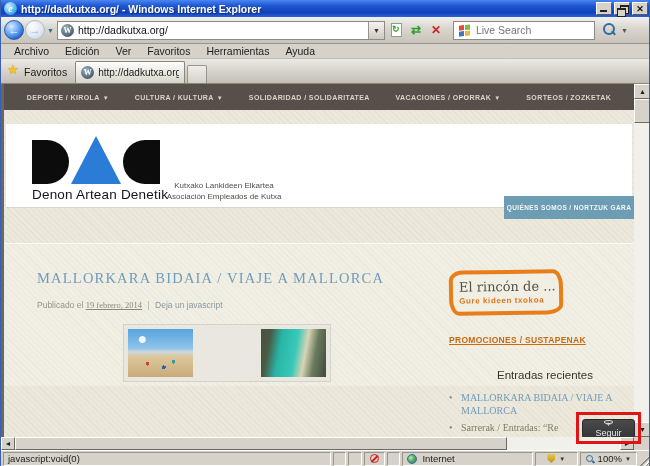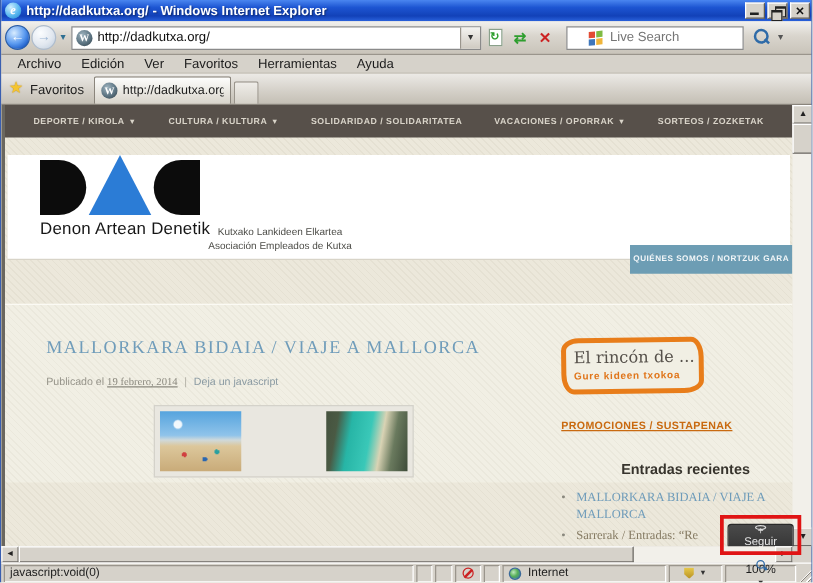--- a/index.html
+++ b/index.html
@@ -33,21 +33,21 @@
   .address-field { width:328px; height:19px; background:#fff; border:1px solid #8a8a8a; display:flex; align-items:center; padding-left:3px; position:relative; }
   .wp-icon { width:13px; height:13px; border-radius:50%; background:radial-gradient(circle at 38% 32%,#9fb4bf,#5c7482 55%,#2e3d46); color:#fff; font:bold 8px/13px "Liberation Serif",serif; text-align:center; flex:0 0 13px; }
   .address-input { border:none; outline:none; flex:1; font-size:10.5px; color:#111; padding-left:4px; background:transparent; }
   .address-drop { width:16px; height:17px; background:linear-gradient(180deg,#f4f3f0,#cfcac1); border-left:1px solid #9a958c; font-size:7px; color:#333; text-align:center; line-height:17px; }
   .tool-icon { width:18px; height:18px; text-align:center; line-height:18px; margin-left:2px; }
   .go-icon { position:relative; }
   .go-icon::before { content:""; position:absolute; left:4px; top:2px; width:9px; height:12px; background:#fff; border:1px solid #8aa08a; }
   .go-icon::after { content:"↻"; position:absolute; left:5px; top:3px; font-size:9px; color:#2e9e2e; font-weight:bold; line-height:10px; }
   .refresh-icon { color:#2e9e2e; font-weight:bold; font-size:12px; }
   .stop-icon { color:#cc2222; font-weight:bold; font-size:12px; }
-  .search-box { width:142px; height:19px; background:#fff; border:1px solid #8a8a8a; display:flex; align-items:center; margin-left:8px; padding-left:17px; }
+  .search-box { width:142px; height:19px; background:#fff; border:1px solid #8a8a8a; display:flex; align-items:center; margin-left:8px; padding-left:5px; }
   .winflag { width:12px; height:11px; display:grid; grid-template-columns:5px 5px; grid-template-rows:5px 5px; gap:1px; transform:skewY(-6deg); flex:0 0 12px; }
   .winflag i:nth-child(1){background:#e34b33;} .winflag i:nth-child(2){background:#7fbb42;}
   .winflag i:nth-child(3){background:#3f77bc;} .winflag i:nth-child(4){background:#f0b53a;}
   .search-input { border:none; outline:none; flex:1; font-size:10.5px; color:#9a9a9a; padding-left:5px; background:transparent; }
   .mag-btn { width:20px; height:20px; position:relative; margin-left:4px; }
   .mag-btn::before { content:""; position:absolute; left:4px; top:3px; width:8px; height:8px; border:2px solid #2f6ba8; border-radius:50%; }
   .mag-btn::after { content:""; position:absolute; left:12px; top:12px; width:5px; height:2px; background:#2f6ba8; transform:rotate(45deg); }
   .search-caret { font-size:7px; color:#555; margin-left:2px; }
 
   
@@ -71,21 +71,21 @@
   .page { position:absolute; left:0; top:0; width:633px; height:353px; border-left:3px solid #6a675f; overflow:hidden;
     background:
       repeating-linear-gradient(45deg, rgba(120,110,80,0.06) 0 1px, transparent 1px 4px),
       #ece8db; }
 
   .site-nav { position:absolute; left:0; top:0; width:630px; height:26px; background:#57504a; display:flex; align-items:center; justify-content:space-around; padding:0 10px; }
   .site-nav-item { color:#d9d4c9; font-size:7px; font-weight:bold; letter-spacing:.4px; white-space:nowrap; }
   .nav-arrow { font-size:6px; color:#d9d4c9; margin-left:3px; }
 
   .header-box { position:absolute; left:2px; top:40px; width:626px; height:83px; background:#fff; box-shadow:0 1px 0 #d8d4c8; }
-  .logo-block { position:absolute; left:26px; top:0; }
+  .logo-block { position:absolute; left:26px; top:12px; }
   .logo-glyphs { display:flex; align-items:flex-end; height:48px; }
   .gl-d1 { width:37px; height:44px; background:#0c0c0c; border-radius:0 22px 22px 0; }
   .gl-a  { width:0; height:0; border-left:25px solid transparent; border-right:25px solid transparent; border-bottom:48px solid #2b7cd6; margin:0 2px; }
   .gl-d2 { width:37px; height:44px; background:#0c0c0c; border-radius:22px 0 0 22px; }
   .logo-caption { margin-top:3px; font-size:13.5px; color:#161616; letter-spacing:.2px; white-space:nowrap; }
   .taglines { position:absolute; left:158px; top:56px; width:120px; text-align:center; }
   .tagline { font-size:8px; color:#4d4d48; line-height:11px; white-space:nowrap; }
 
   .about-btn { position:absolute; left:500px; top:112px; width:130px; height:23px; background:#6d9db4; color:#f2f6f8;
     font-size:6.5px; font-weight:bold; letter-spacing:.4px; text-align:center; line-height:23px; }
@@ -114,21 +114,21 @@
   .photo.cathedral { background:
       linear-gradient(180deg,#6cb0de 0%,#93c5e6 32%,#c4aa79 42%,#a8read 0,#a98e62 62%,#5a564e 76%,#303c48 100%); }
   .photo.cove { background:
       linear-gradient(100deg,#45523e 0%,#4a5a44 14%,#27b5a6 30%,#3ac8b8 52%,#d9d3b4 66%,#6a7a5e 80%,#3e4c39 100%); }
 
   .sidebar { width:197px; padding-left:12px; }
   .badge { width:114px; border:4px solid #e87d1a; border-radius:14px 10px 16px 10px / 10px 16px 10px 16px; transform:rotate(-.8deg); padding:5px 6px 6px; background:#f1efe4; }
   .badge-title { font-family:"DejaVu Serif",serif; font-size:13px; color:#55504a; white-space:nowrap; }
   .badge-sub { margin-top:2px; font-size:8px; font-weight:bold; color:#e0751a; letter-spacing:.6px; white-space:nowrap; }
   .promo-link { display:inline-block; margin-top:20px; font-size:8.5px; font-weight:bold; color:#c96a10; text-decoration:underline; letter-spacing:.3px; }
-  .recent-title { margin-top:22px; font-size:11.5px; font-weight:bold; color:#37342d;padding-left:48px; }
+  .recent-title { margin-top:22px; font-size:11.5px; font-weight:normal; color:#37342d;padding-left:48px; }
   .recent-list { margin-top:10px; list-style:none; }
   .recent-list li { position:relative; padding-left:12px; margin-bottom:4px; font-family:"Liberation Serif",serif; font-size:10px; line-height:13px; width:170px; }
   .recent-list li::before { content:"•"; position:absolute; left:0; top:0; color:#8a887e; }
   .recent-link-1 { color:#6f9cba; }
   .recent-link-2 { color:#857a62; }
 
   
   .follow-btn { position:absolute; left:581px; top:335px; width:53px; height:20px; background:linear-gradient(180deg,#4a4a4a,#363636);
     border:1px solid #2a2a2a; border-radius:3px; color:#e9e9e9; font-size:9px; display:flex; align-items:center; justify-content:center; gap:4px;flex-direction:column; }
   .follow-plus { width:9px; height:9px; border:1px solid #dcdcdc; border-radius:50%; position:relative; }
@@ -153,21 +153,21 @@
   .sb-main { width:342px; }
   .sb-small { width:14px; padding:0; }
   .sb-icon-cell { width:22px; justify-content:center; padding:0; }
   .privacy-icon { width:9px; height:9px; border:1.5px solid #cc2222; border-radius:50%; position:relative; }
   .privacy-icon::after { content:""; position:absolute; left:-1px; top:3px; width:9px; height:1.5px; background:#cc2222; transform:rotate(-45deg); }
   .sb-zone { width:136px; gap:5px; }
   .globe-icon { width:10px; height:10px; border-radius:50%; background:radial-gradient(circle at 35% 35%,#bfe8bf,#58b058 45%,#2f6fae); border:1px solid #3a6a9a; }
   .sb-shield { width:44px; justify-content:center; gap:4px; }
   .shield-icon { width:8px; height:9px; background:linear-gradient(180deg,#e8c94a,#b89224); clip-path:polygon(0 0,100% 0,100% 60%,50% 100%,0 60%); }
   .sb-caret { font-size:6px; color:#333; }
-  .sb-zoom { width:60px; justify-content:center; gap:3px;flex-direction:column; }
+  .sb-zoom { width:60px; justify-content:flex-start; gap:3px; }
   .zoom-mag { width:10px; height:10px; position:relative; }
   .zoom-mag::before { content:""; position:absolute; left:1px; top:1px; width:5px; height:5px; border:1.5px solid #2f6ba8; border-radius:50%; }
   .zoom-mag::after { content:""; position:absolute; left:7px; top:7px; width:3px; height:1.5px; background:#2f6ba8; transform:rotate(45deg); }
   .resize-grip { width:12px; height:12px; margin-left:2px; align-self:flex-end;
     background:repeating-linear-gradient(135deg,#fff 0 1px,#8a857c 1px 2px,transparent 2px 4px);
     clip-path:polygon(100% 0,100% 100%,0 100%); }
 </style>
 </head>
 <body>
 

